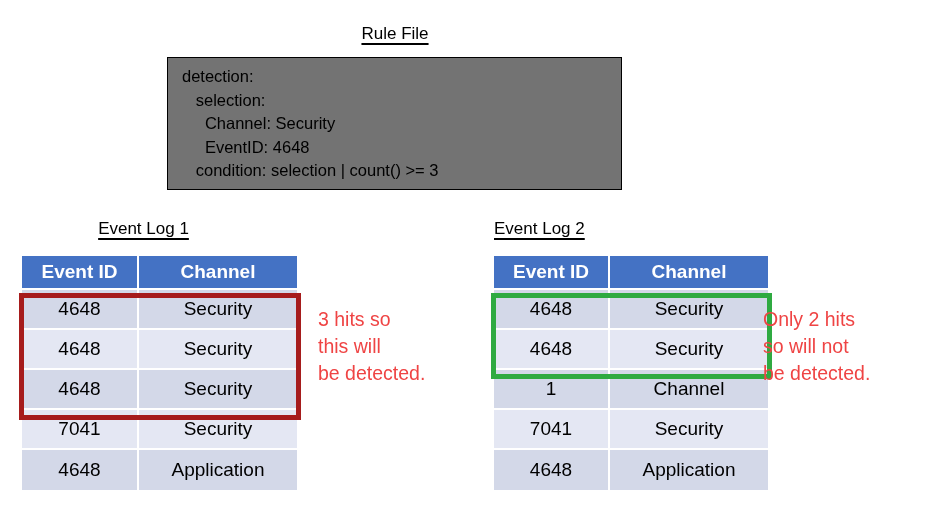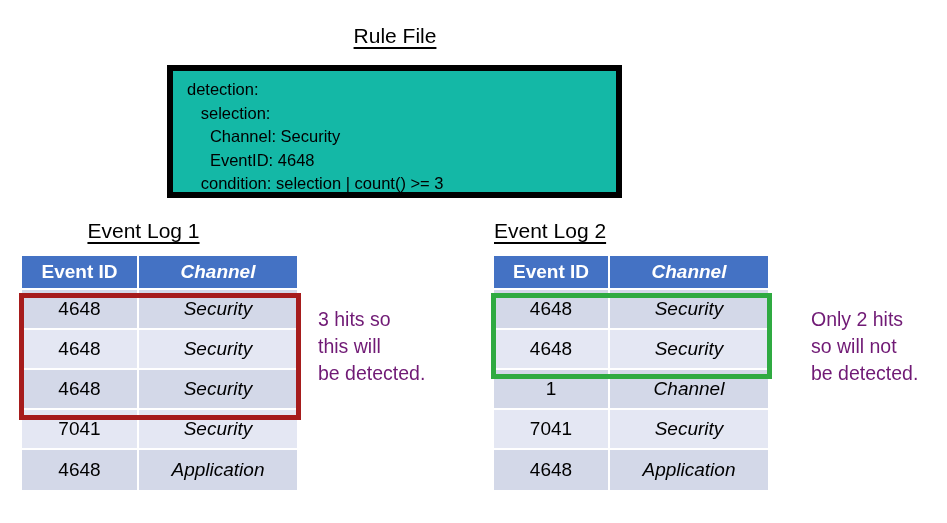--- a/index.html
+++ b/index.html
@@ -11,21 +11,21 @@
     width: 947px;
     height: 523px;
     position: relative;
     overflow: hidden;
     font-family: "Liberation Sans", sans-serif;
     color: #000000;
   }
 
   .heading {
     position: absolute;
-    font-size: 21px;
+    font-size: 17px;
     line-height: 1;
     text-decoration: underline;
     text-underline-offset: 4px;
     text-decoration-thickness: 2px;
     white-space: nowrap;
     color: #000;
   }
 
   #rule-file-title {
     left: 0;
@@ -34,24 +34,23 @@
     text-align: center;
   }
 
   
   #rule-file-box {
     position: absolute;
     left: 167px;
     top: 57px;
     width: 455px;
     height: 133px;
-    border: 6px solid #000000;
-    background: #14b8a6;
+    border: 1px solid #000000;
+    background: #737373;
     box-sizing: border-box;
-    margin-top: 8px;
   }
   #rule-file-code {
     position: absolute;
     left: 14px;
     top: 7px;
     font-family: "Liberation Sans", sans-serif;
     font-size: 16.5px;
     line-height: 23.5px;
     white-space: pre;
     color: #000;
@@ -78,21 +77,21 @@
     vertical-align: middle;
     font-size: 19px;
     height: 40px;
     border-right: 2px solid #ffffff;
     border-bottom: 2px solid #ffffff;
     box-sizing: border-box;
     overflow: hidden;
     white-space: nowrap;
   }
   .log-table th:last-child,
-  .log-table td:last-child { border-right: none; font-style: italic; }
+  .log-table td:last-child { border-right: none; }
 
   .log-table thead th {
     background: #4472c4;
     color: #ffffff;
     font-weight: bold;
     font-size: 19px;
     height: 34px;
     border-bottom: 2px solid #ffffff;
   }
   .log-table thead th.col-id { border-right: 2px solid #ffffff; }
@@ -127,24 +126,24 @@
     height: 86px;
     border: 5px solid #2faa41;
   }
 
   
   .annotation {
     position: absolute;
     font-size: 19.5px;
     line-height: 27px;
     white-space: pre-line;
-    color: #701a75;
+    color: #ef4444;
   }
   #annotation-1 { left: 318px; top: 306px; }
-  #annotation-2 { left: 811px; top: 306px; }
+  #annotation-2 { left: 763px; top: 306px; }
 </style>
 </head>
 <body>
 
 <div class="heading" id="rule-file-title">Rule File</div>
 
 <div id="rule-file-box">
   <div id="rule-file-code">detection:
    selection:
      Channel: Security

